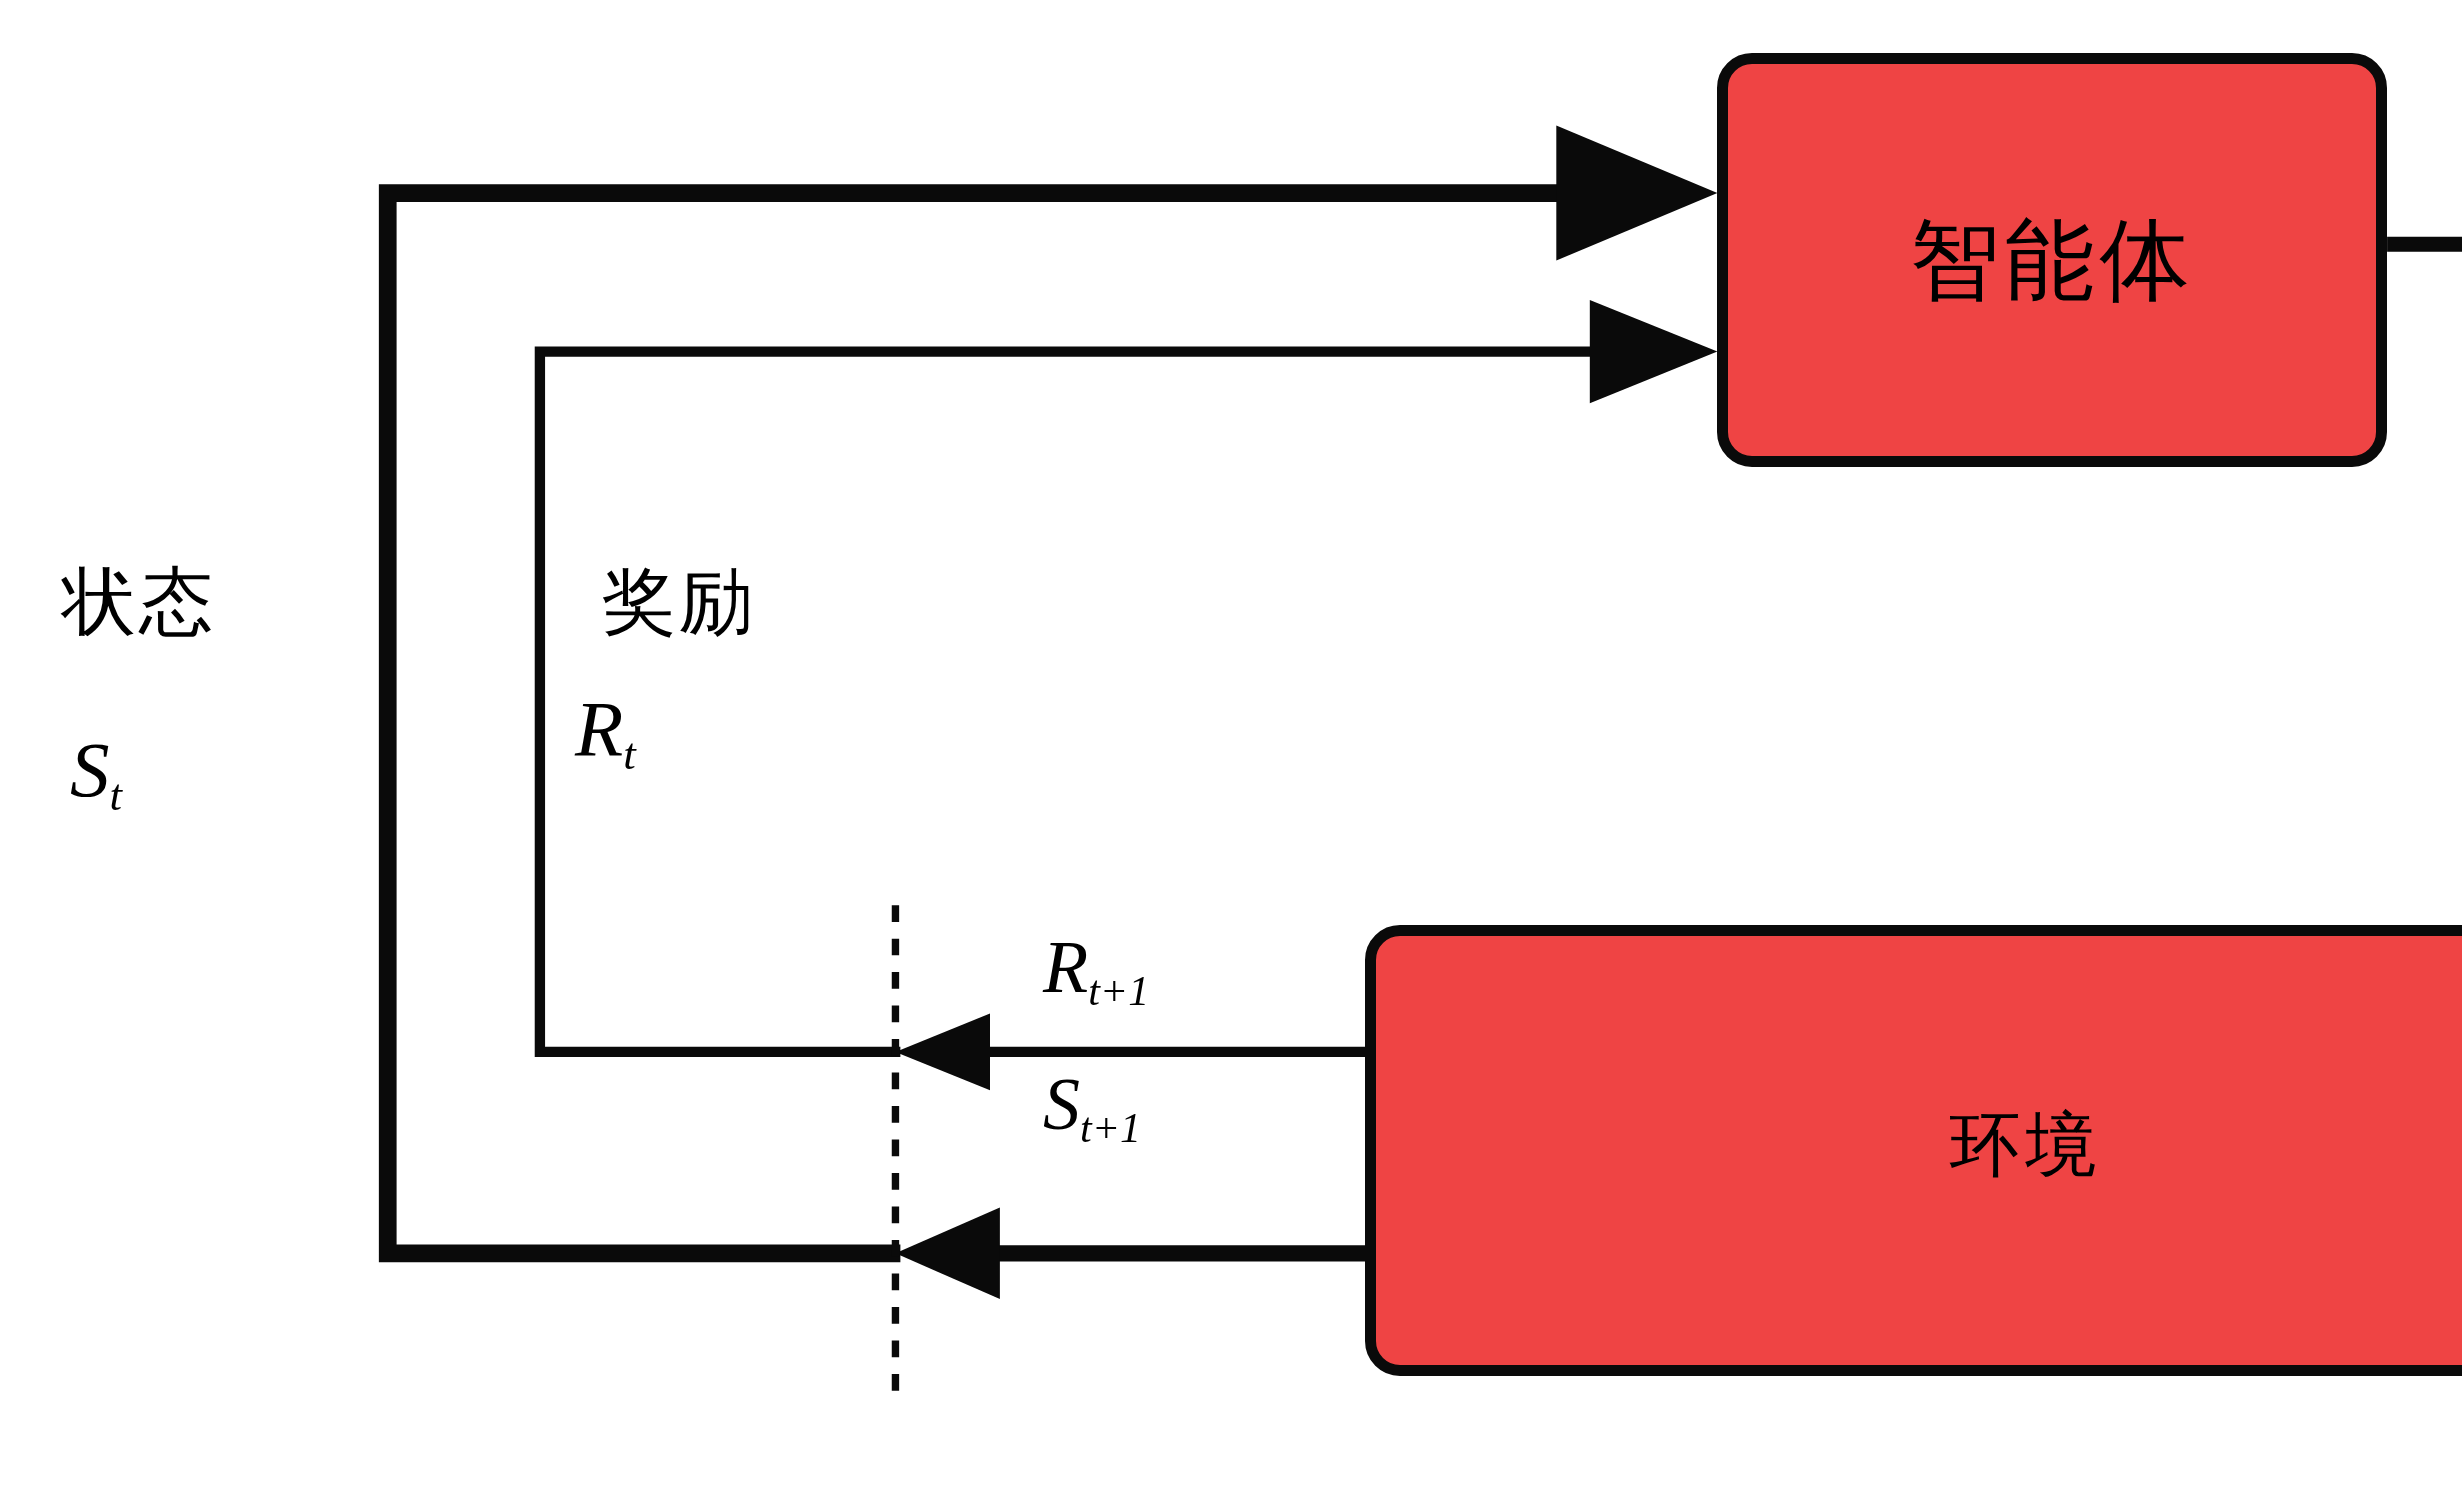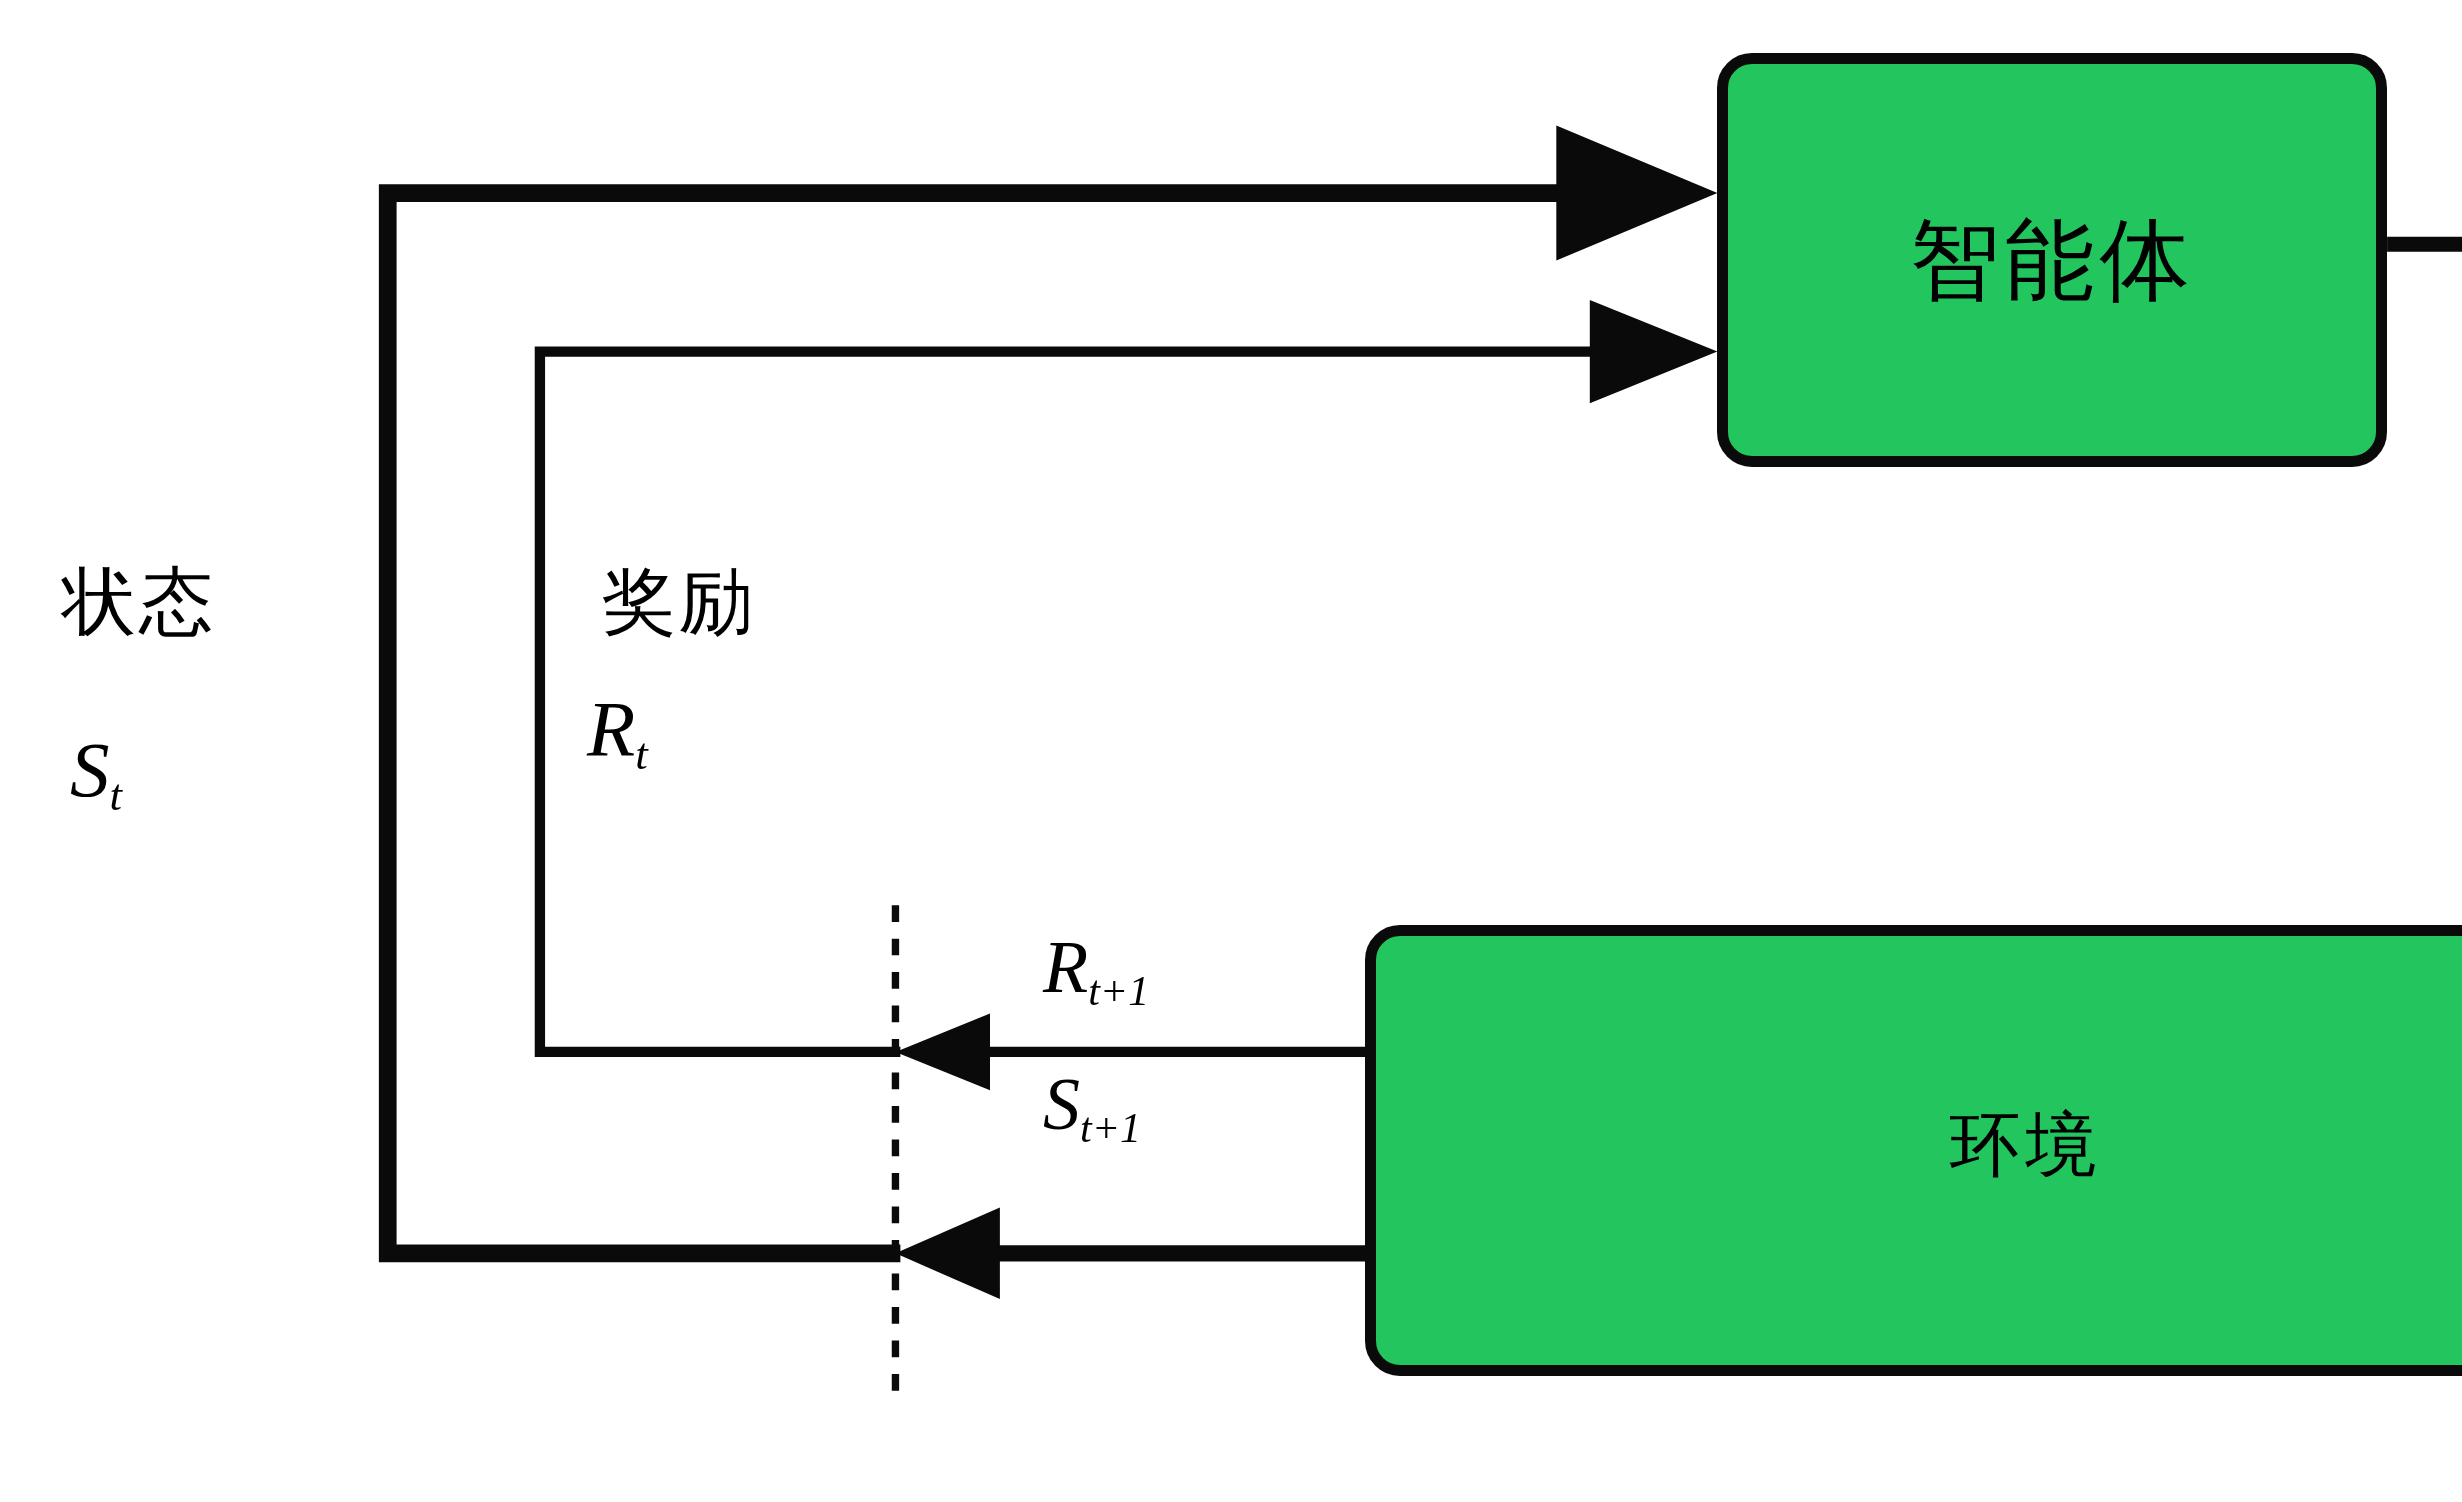--- a/index.html
+++ b/index.html
@@ -1,21 +1,21 @@
 <!DOCTYPE html>
 <html style="font-size:7.9px"><head>
 <meta charset="utf-8">
 <style>
   html,body{margin:0;padding:0;background:#ffffff;}
   body{width:3940px;height:1502px;overflow:hidden;
        font-family:"Liberation Serif","DejaVu Serif",serif;}
   #stage{position:relative;width:3940px;height:1502px;background:#fff;}
   #wiring{position:absolute;left:0;top:0;width:3940px;height:1502px;}
 
-  .node{position:absolute;background:#22c55e;box-sizing:border-box;
+  .node{position:absolute;background:#ef4444;box-sizing:border-box;
         display:flex;align-items:center;justify-content:center;}
   .node .nlabel{font-family:"DejaVu Sans","Liberation Sans",sans-serif;
                 color:#000;line-height:1;white-space:nowrap;}
 
   #agent-node{left:1717px;top:53px;width:670px;height:414px;
               border:11.3px solid #0a0a0a;border-radius:35px;}
   #agent-node .nlabel{font-size:90px;letter-spacing:4.9px;}
 
   #env-node{left:1365px;top:925px;width:1321px;height:451px;
             border:11.3px solid #0a0a0a;border-radius:35px;}
@@ -24,21 +24,21 @@
   .edge-label{position:absolute;color:#000;white-space:nowrap;}
   .cn{font-family:Liberation Serif, serif;font-size:74px;
       letter-spacing:3px;line-height:1;}
   .sym{font-family:"Liberation Serif","DejaVu Serif",serif;font-style:italic;
        font-size:79px;line-height:1;}
   .sym .sub{font-size:45px;vertical-align:-0.30em;font-style:italic;}
 
   #lbl-state-cn{left:62px;top:565px;}
   #lbl-state-sym{left:70px;top:730px;}
   #lbl-reward-cn{left:602px;top:565px;}
-  #lbl-reward-sym{left:575px;top:689px;margin-left:12px;}
+  #lbl-reward-sym{left:575px;top:689px;}
   #lbl-rt1{left:1043px;top:930px;}
   #lbl-st1{left:1043px;top:1067px;}
   #lbl-rt1 .sym, #lbl-st1 .sym{font-size:74px;}
   #lbl-rt1 .sub, #lbl-st1 .sub{font-size:42px;font-style:italic;}
 
   #caption{position:absolute;left:121px;top:1465px;width:2561px;
            font-family:"DejaVu Sans","Liberation Sans",sans-serif;
            font-size:51px;color:#f6f6f6;white-space:nowrap;overflow:hidden;
            height:35px;line-height:1;}
 </style>

